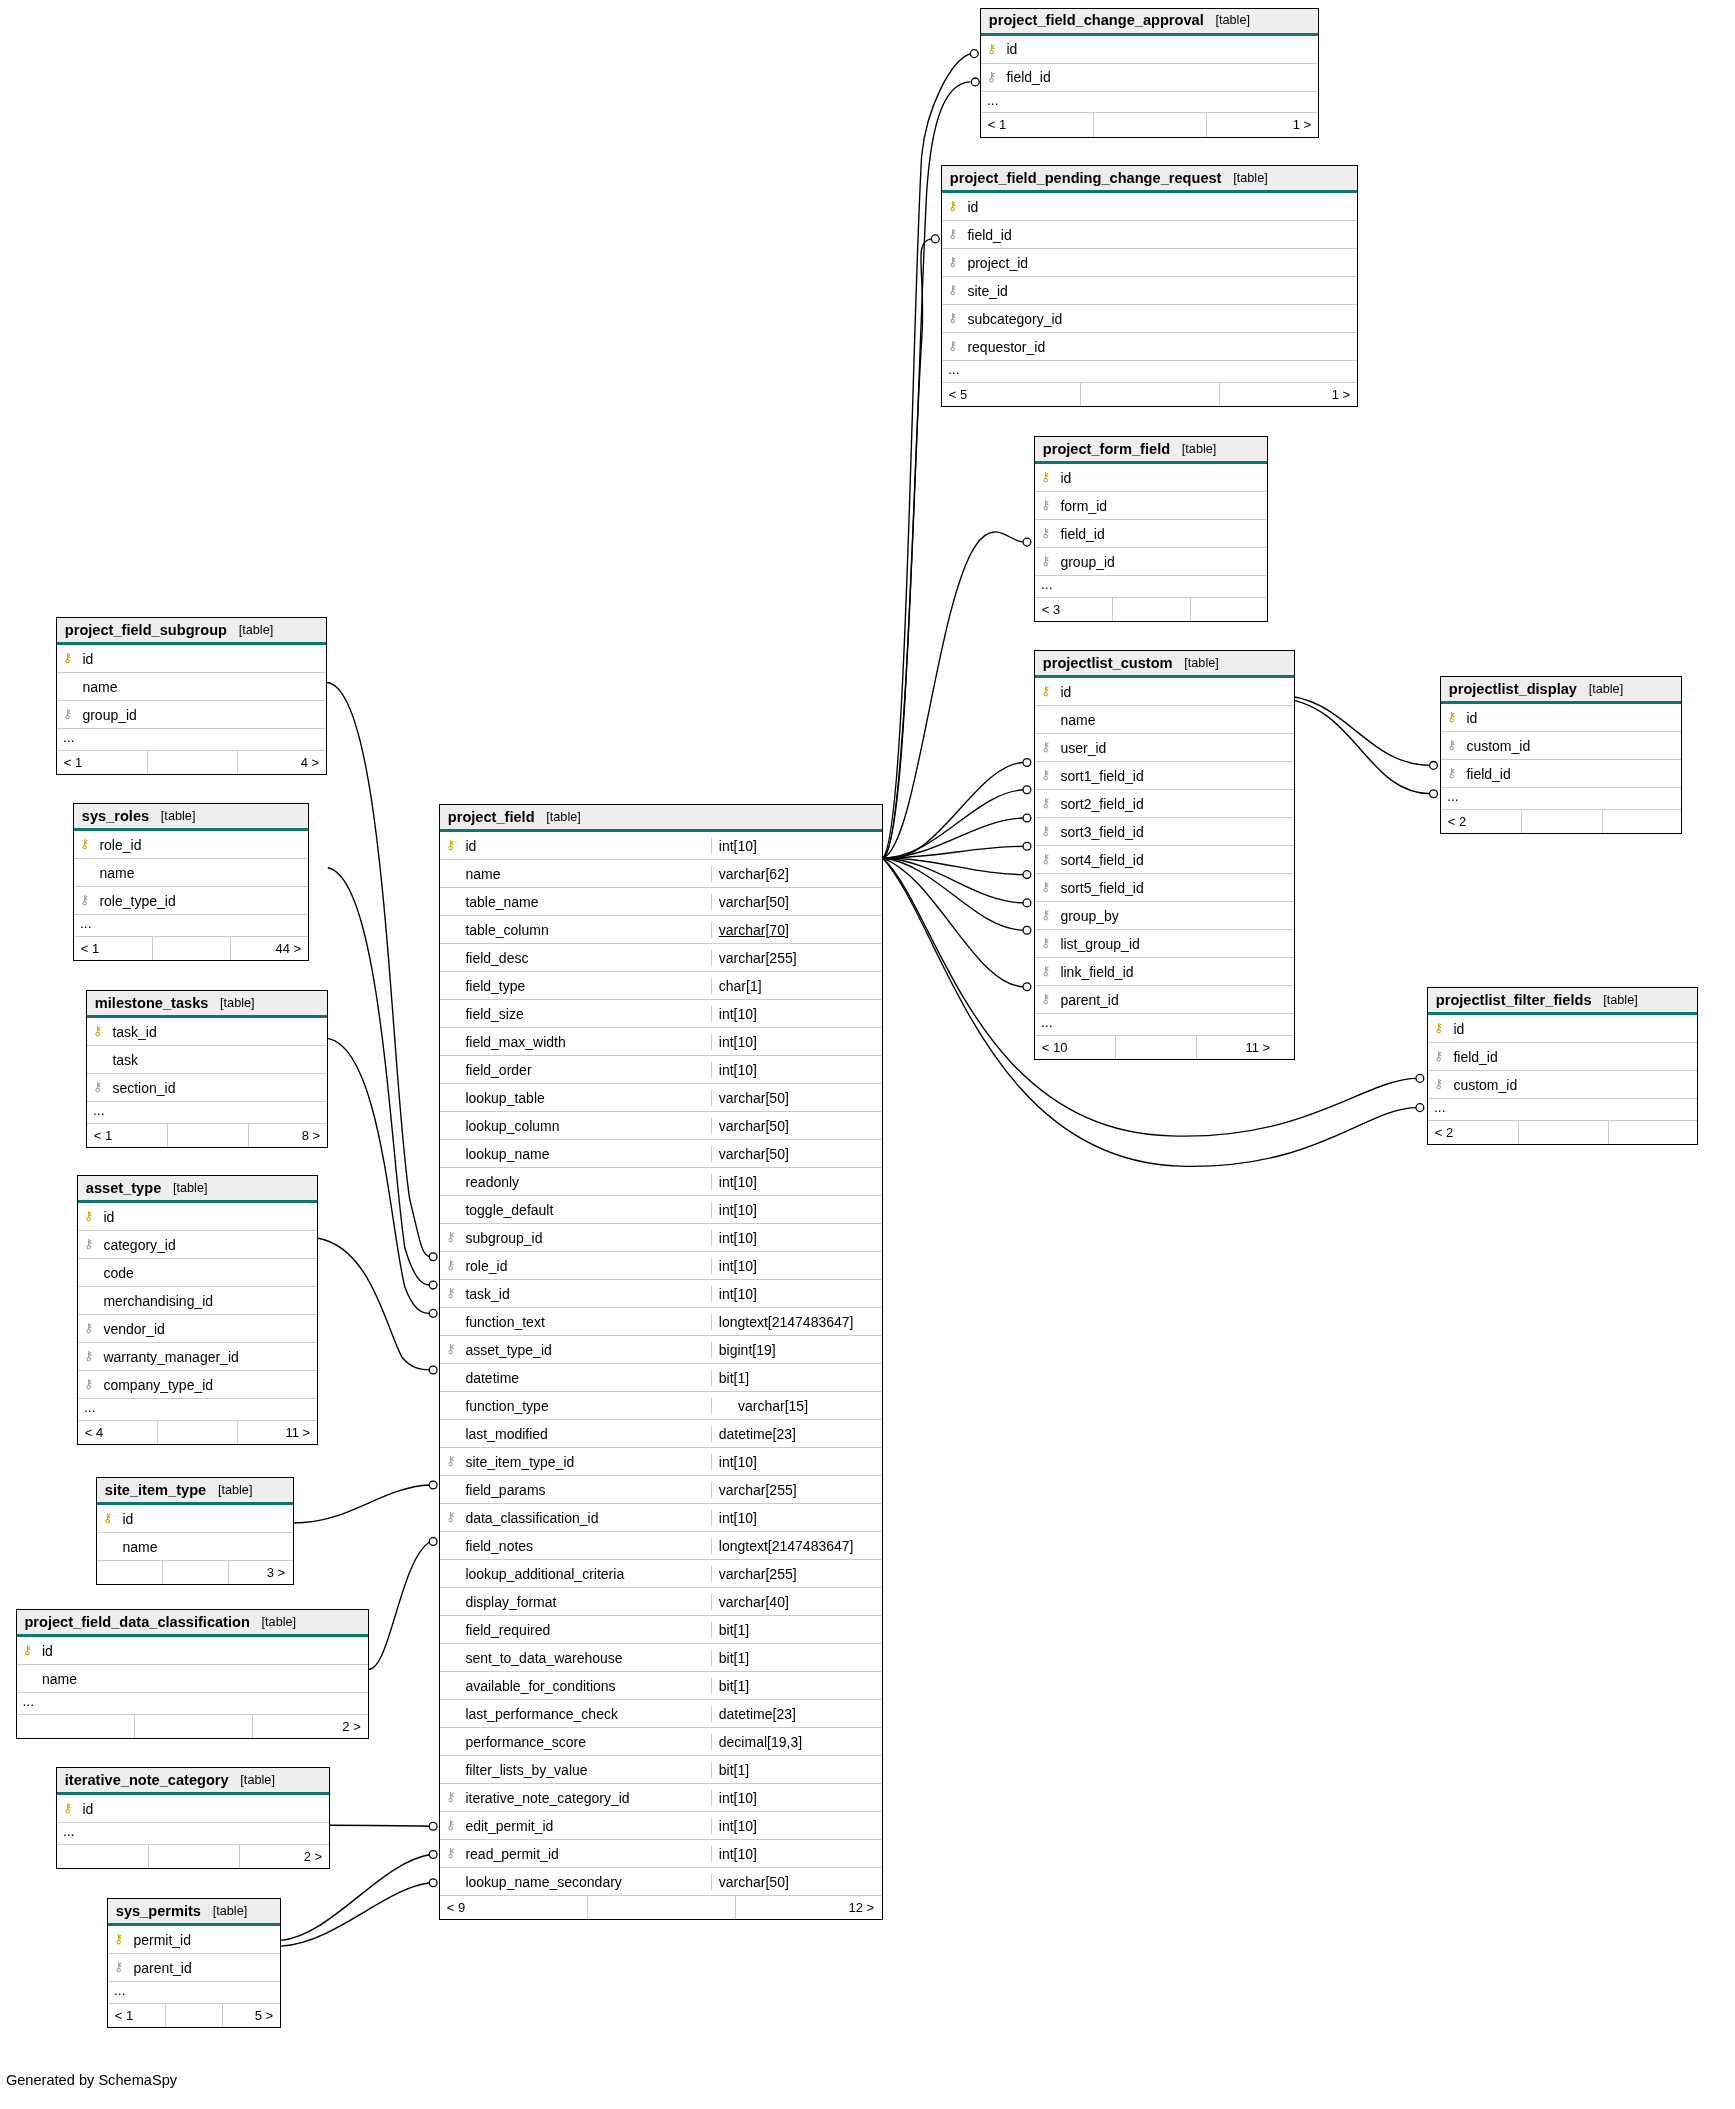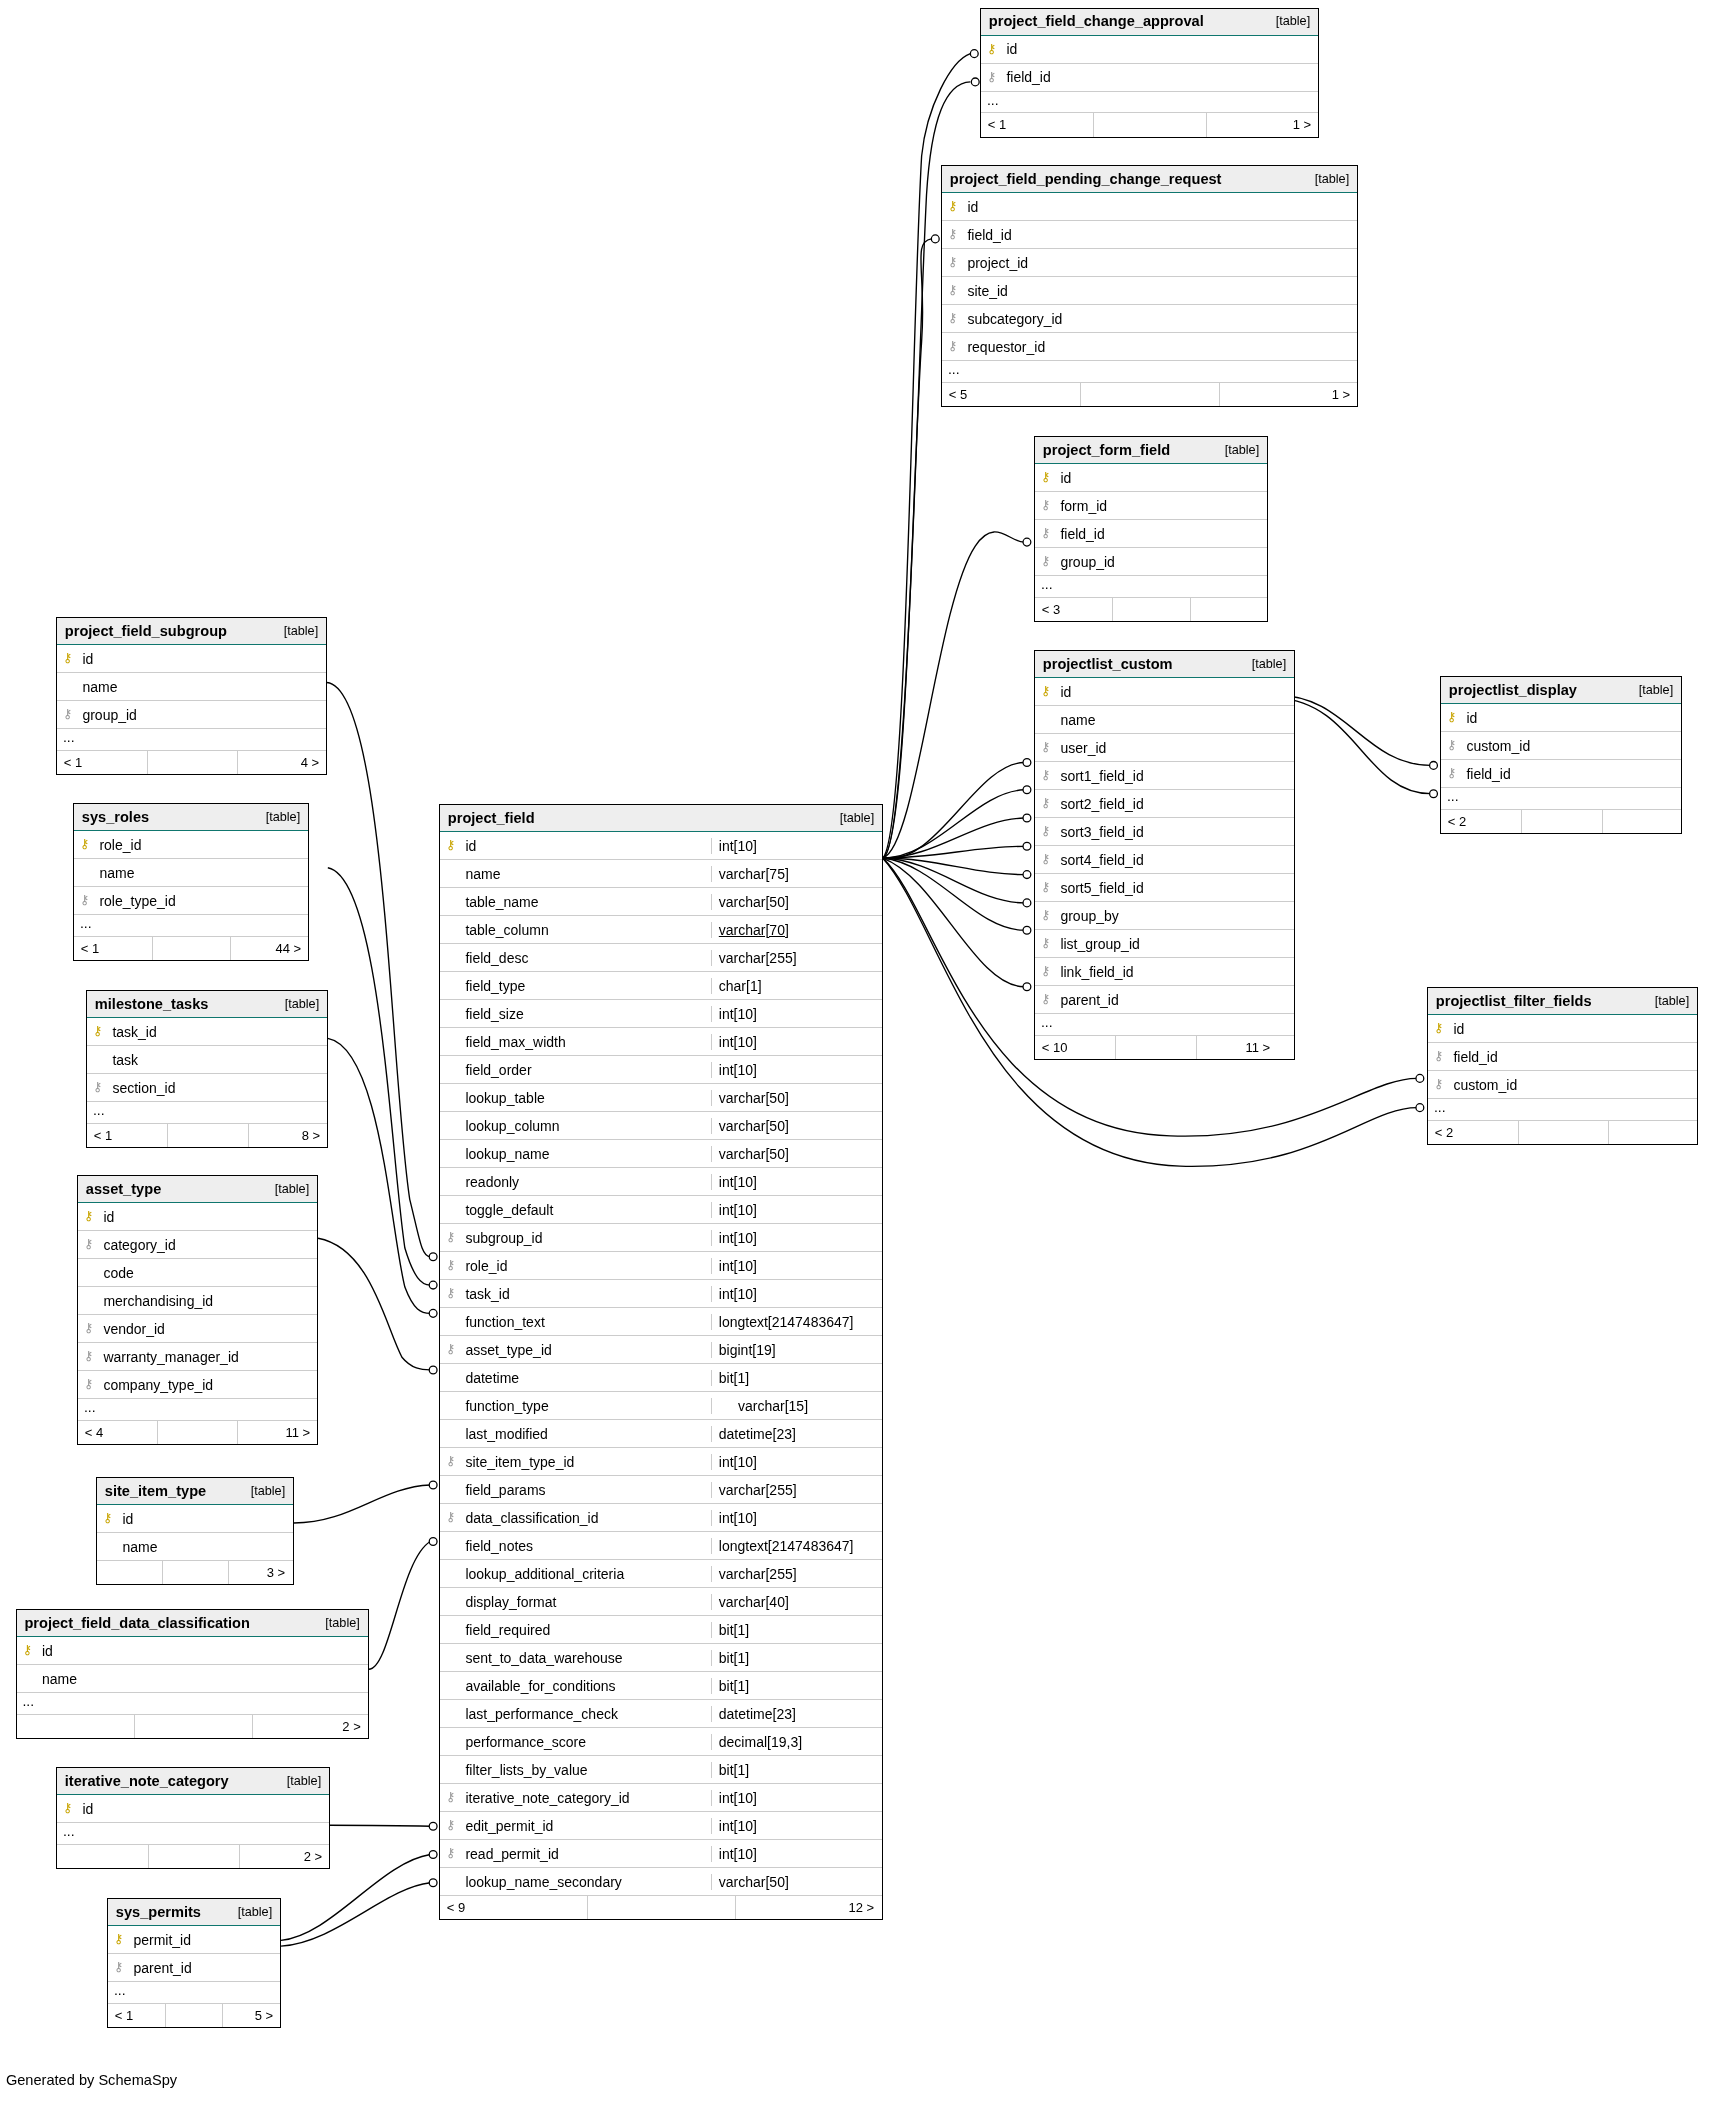--- a/index.html
+++ b/index.html
@@ -30,23 +30,22 @@
   .table-box {
     position: absolute;
     border: 1px solid #000000;
     background: #ffffff;
     box-sizing: border-box;
     font-size: 14.6px;
   }
   .tbl-header {
     display: flex;
     align-items: center;
-    justify-content: space-between;
     background: #eeeeee;
-    border-bottom: 1px solid #0f766e;
+    border-bottom: 3px solid #0f766e;
     padding: 3.9px 7.8px 4.9px 7.8px;
     box-sizing: border-box;
     height: 27px;
   }
   .tbl-name {
     font-weight: bold;
     font-size: 14.6px;
     color: #000000;
     white-space: nowrap;
   }
@@ -592,21 +591,21 @@
           <span class="tbl-type">[table]</span>
         </div>
         <div class="col-row">
           <span class="col-key pk"><span class="key-glyph">⚷</span></span>
           <span class="col-name">id</span>
           <span class="col-type" style="width: 171px;">int[10]</span>
         </div>
         <div class="col-row">
           <span class="col-key none"></span>
           <span class="col-name">name</span>
-          <span class="col-type" style="width: 171px;">varchar[75]</span>
+          <span class="col-type" style="width: 171px;">varchar[62]</span>
         </div>
         <div class="col-row">
           <span class="col-key none"></span>
           <span class="col-name">table_name</span>
           <span class="col-type" style="width: 171px;">varchar[50]</span>
         </div>
         <div class="col-row">
           <span class="col-key none"></span>
           <span class="col-name">table_column</span>
           <span class="col-type" style="width: 171px; text-decoration: underline;">varchar[70]</span>

